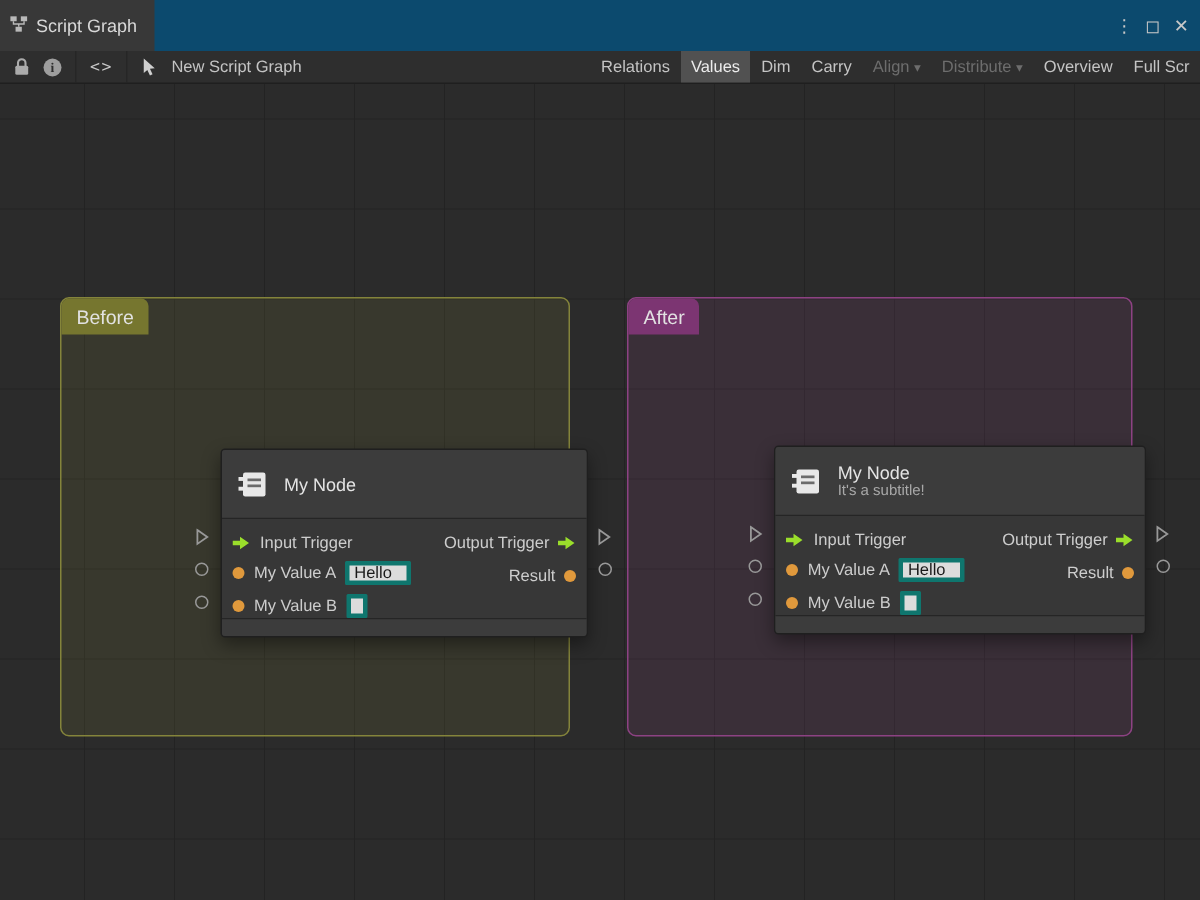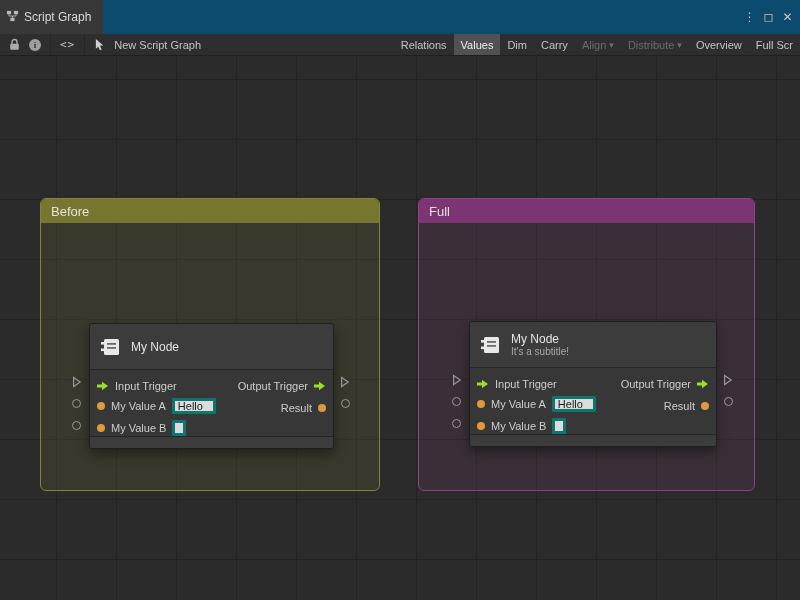--- a/index.html
+++ b/index.html
@@ -41,21 +41,21 @@
 
   
   .canvas{position:relative;height:557px;background-color:#2b2b2b;overflow:hidden;
     background-image:
       linear-gradient(to right,#232323 1px,transparent 1px),
       linear-gradient(to bottom,#232323 1px,transparent 1px);
     background-size:60px 60px;background-position:-4px 23px}
 
   
   .group{position:absolute;border-radius:6px;border:1px solid;display:flex;
-    flex-direction:column}
+    }
   .group-before{left:40px;top:142px;width:340px;height:293px;
     border-color:#84843b;background:rgba(150,150,60,0.13)}
   .group-after{left:418px;top:142px;width:337px;height:293px;
     border-color:#8d4283;background:rgba(165,75,150,0.13)}
   .group-header{height:24px;display:flex;align-items:center;padding:0 10px;
     font-size:13px;color:#e2e2e2;border-radius:5px 5px 0 0}
   .group-before .group-header{background:#76762f}
   .group-after .group-header{background:#7c3572}
   .group-body{position:relative;flex:1}
 
@@ -228,21 +228,21 @@
             </svg>
         </span>
         <span class="ext ext-circle r t2"></span>
       </div>
 
     </div>
   </div>
 
   <div class="group group-after">
     <div class="group-header">
-      <span>Full</span>
+      <span>After</span>
     </div>
     <div class="group-body">
 
       <div class="node node-after">
         <div class="node-header">
           <span style="line-height:0">
             <svg width="22" height="22" viewBox="0 0 22 22">
               <rect x="4" y="3" width="15" height="16" rx="1.5" fill="#e8e8e8"></rect>
               <rect x="1" y="6" width="4" height="2.6" fill="#e8e8e8"></rect>
               <rect x="1" y="12.5" width="4" height="2.6" fill="#e8e8e8"></rect>

